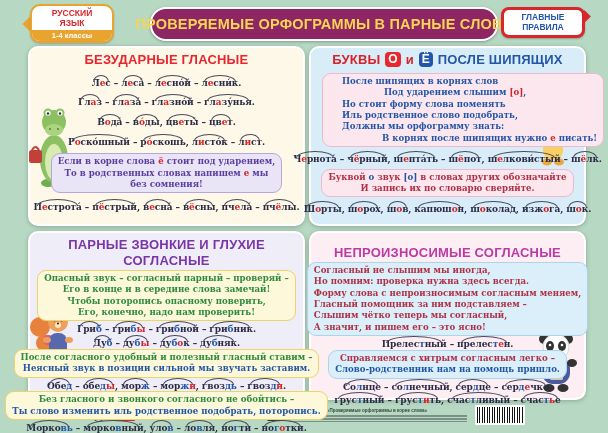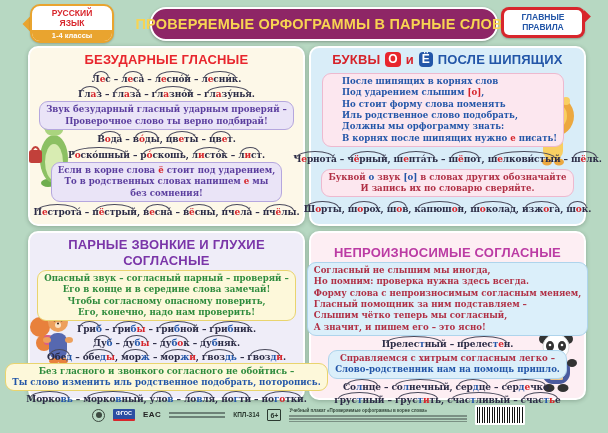--- a/index.html
+++ b/index.html
@@ -106,24 +106,20 @@
       <div>ГЛАВНЫЕ</div>
       <div>ПРАВИЛА</div>
     </div>
   </div>
 
   <section class="panel p1">
     <h2 class="panel-title" style="color: rgb(232, 38, 45);">БЕЗУДАРНЫЕ ГЛАСНЫЕ</h2>
     <div class="panel-body">
         <div class="xline"><span class="arc">Л<span style="color: rgb(214, 35, 42);">е</span>с</span> – <span class="arc">л<span style="color: rgb(214, 35, 42);">е</span>са́</span> – <span class="arc">л<span style="color: rgb(214, 35, 42);">е</span>сно́й</span> – <span class="arc">л<span style="color: rgb(214, 35, 42);">е</span>сни́к</span>.</div>
         <div class="xline"><span class="arc">Гл<span style="color: rgb(214, 35, 42);">а</span>з</span> – <span class="arc">гл<span style="color: rgb(214, 35, 42);">а</span>за́</span> – <span class="arc">гл<span style="color: rgb(214, 35, 42);">а</span>зно́й</span> – <span class="arc">гл<span style="color: rgb(214, 35, 42);">а</span>зу́нья</span>.</div>
-        <div class="box box-purple">
-          <div class="box-line" style="color: rgb(91, 62, 158);">Звук безударный гласный ударным проверяй –</div>
-          <div class="box-line" style="color: rgb(91, 62, 158);">Проверочное слово ты верно подбирай!</div>
-        </div>
         <div class="xline"><span class="arc">В<span style="color: rgb(214, 35, 42);">о</span>да́</span> – <span class="arc">в<span style="color: rgb(214, 35, 42);">о́</span>ды</span>, <span class="arc">цв<span style="color: rgb(214, 35, 42);">е</span>ты́</span> – <span class="arc">цв<span style="color: rgb(214, 35, 42);">е</span>т</span>.</div>
         <div class="xline"><span class="arc">Р<span style="color: rgb(214, 35, 42);">о</span>ско́шный</span> – <span class="arc">р<span style="color: rgb(214, 35, 42);">о́</span>скошь</span>, <span class="arc">л<span style="color: rgb(214, 35, 42);">и</span>сто́к</span> – <span class="arc">л<span style="color: rgb(214, 35, 42);">и</span>ст</span>.</div>
         <div class="box box-purple">
           <div class="box-line" style="color: rgb(91, 62, 158);">Если в корне слова <span style="color: rgb(214, 35, 42);">ё</span> стоит под ударением,</div>
           <div class="box-line" style="color: rgb(91, 62, 158);">То в родственных словах напишем <span style="color: rgb(214, 35, 42);">е</span> мы</div>
           <div class="box-line" style="color: rgb(91, 62, 158);">без сомнения!</div>
         </div>
         <div class="xline"><span class="arc">П<span style="color: rgb(214, 35, 42);">е</span>строта́</span> – <span class="arc">п<span style="color: rgb(214, 35, 42);">ё</span>стрый</span>, <span class="arc">в<span style="color: rgb(214, 35, 42);">е</span>сна́</span> – <span class="arc">в<span style="color: rgb(214, 35, 42);">ё</span>сны</span>, <span class="arc">пч<span style="color: rgb(214, 35, 42);">е</span>ла́</span> – <span class="arc">пч<span style="color: rgb(214, 35, 42);">ё</span>лы</span>.</div>
       </div>
     <svg class="mascot croc" width="50" height="84" viewBox="0 0 50 84">
@@ -144,25 +140,25 @@
       <rect x="1" y="46" width="13" height="13" rx="2.5" fill="#c2403a"></rect>
       <path d="M4 46 q3.5 -6 7 0" stroke="#c2403a" stroke-width="2" fill="none"></path>
     </svg>
   </section>
 
   <section class="panel p2">
     <h2 class="panel-title"><span style="color: rgb(214, 35, 42);">БУКВЫ </span><span class="chip" style="background: rgb(232, 38, 45);">О</span><span style="color: rgb(214, 35, 42);"> и </span><span class="chip" style="background: rgb(35, 86, 168);">Ё</span><span style="color: rgb(35, 86, 168);"> ПОСЛЕ ШИПЯЩИХ</span></h2>
     <div class="panel-body">
         <div class="box box-pink poem-narrow" style="text-align: left; padding-left: 19px;">
           <div class="box-line" style="color: rgb(35, 86, 168);">После шипящих в корнях слов</div>
-          <div class="box-line" style="color: rgb(35, 86, 168);">Под ударением слышим <span style="color: rgb(214, 35, 42);">[о]</span>,</div>
+          <div class="box-line" style="color: rgb(35, 86, 168); margin-left: 42px;">Под ударением слышим <span style="color: rgb(214, 35, 42);">[о]</span>,</div>
           <div class="box-line" style="color: rgb(35, 86, 168);">Но стоит форму слова поменять</div>
           <div class="box-line" style="color: rgb(35, 86, 168);">Иль родственное слово подобрать,</div>
           <div class="box-line" style="color: rgb(35, 86, 168);">Должны мы орфограмму знать:</div>
-          <div class="box-line" style="color: rgb(35, 86, 168);">В корнях после шипящих нужно <span style="color: rgb(214, 35, 42);">е</span> писать!</div>
+          <div class="box-line" style="color: rgb(35, 86, 168); margin-left: 40px;">В корнях после шипящих нужно <span style="color: rgb(214, 35, 42);">е</span> писать!</div>
         </div>
         <div class="xline"><span class="arc">Ч<span style="color: rgb(214, 35, 42);">е</span>рнота́</span> – <span class="arc">ч<span style="color: rgb(214, 35, 42);">ё</span>рный</span>, <span class="arc">ш<span style="color: rgb(214, 35, 42);">е</span>пта́ть</span> – <span class="arc">ш<span style="color: rgb(214, 35, 42);">ё</span>пот</span>, <span class="arc">ш<span style="color: rgb(214, 35, 42);">е</span>лкови́стый</span> – <span class="arc">ш<span style="color: rgb(214, 35, 42);">ё</span>лк</span>.</div>
         <div class="box box-pink">
           <div class="box-line" style="color: rgb(176, 48, 69);">Буквой <span style="color: rgb(35, 86, 168);">о</span> звук <span style="color: rgb(35, 86, 168);">[о]</span> в словах других обозначайте</div>
           <div class="box-line" style="color: rgb(176, 48, 69);">И запись их по словарю сверяйте.</div>
         </div>
         <div class="xline"><span class="arc">Ш<span style="color: rgb(214, 35, 42);">о</span>рты</span>, <span class="arc">ш<span style="color: rgb(214, 35, 42);">о</span>рох</span>, <span class="arc">ш<span style="color: rgb(214, 35, 42);">о</span>в</span>, <span class="arc">капюш<span style="color: rgb(214, 35, 42);">о</span>н</span>, <span class="arc">ш<span style="color: rgb(214, 35, 42);">о</span>колад</span>, <span class="arc">изж<span style="color: rgb(214, 35, 42);">о</span>га</span>, <span class="arc">ш<span style="color: rgb(214, 35, 42);">о</span>к</span>.</div>
       </div>
     <svg class="mascot lion" width="58" height="78" viewBox="0 0 58 78">
       <circle cx="29" cy="26" r="21" fill="#eca83f"></circle>
@@ -180,25 +176,29 @@
         <ellipse cx="35" cy="72" rx="5" ry="3.5" fill="#eca83f"></ellipse>
     </svg>
   </section>
 
   <section class="panel p3">
     <h2 class="panel-title" style="color: rgb(122, 53, 168);">ПАРНЫЕ ЗВОНКИЕ И ГЛУХИЕ СОГЛАСНЫЕ</h2>
     <div class="panel-body">
         <div class="box box-yellow">
           <div class="box-line" style="color: rgb(46, 139, 61);">Опасный звук – согласный парный – проверяй –</div>
           <div class="box-line" style="color: rgb(46, 139, 61);">Его в конце и в середине слова замечай!</div>
-          <div class="box-line" style="color: rgb(46, 139, 61);">Чтобы согласному опасному поверить,</div>
+          <div class="box-line" style="color: rgb(46, 139, 61);">Чтобы поторопись опасному поверить,</div>
           <div class="box-line" style="color: rgb(46, 139, 61);">Его, конечно, надо нам проверить!</div>
         </div>
         <div class="xline"><span class="arc">Гри<span style="color: rgb(35, 86, 168);">б</span></span> – <span class="arc">гри<span style="color: rgb(35, 86, 168);">б</span><span style="color: rgb(214, 35, 42);">ы</span></span> – <span class="arc">гри<span style="color: rgb(35, 86, 168);">б</span>ной</span> – <span class="arc">гри<span style="color: rgb(35, 86, 168);">б</span>ник</span>.</div>
         <div class="xline"><span class="arc">Ду<span style="color: rgb(35, 86, 168);">б</span></span> – <span class="arc">ду<span style="color: rgb(35, 86, 168);">б</span><span style="color: rgb(214, 35, 42);">ы</span></span> – <span class="arc">ду<span style="color: rgb(35, 86, 168);">б</span><span style="color: rgb(214, 35, 42);">о</span>к</span> – <span class="arc">ду<span style="color: rgb(35, 86, 168);">б</span>няк</span>.</div>
+        <div class="box box-yellow">
+          <div class="box-line" style="color: rgb(46, 139, 61);">После согласного удобный и полезный гласный ставим –</div>
+          <div class="box-line" style="color: rgb(35, 86, 168);">Неясный звук в позиции сильной мы звучать заставим.</div>
+        </div>
         <div class="xline"><span class="arc">Обе<span style="color: rgb(35, 86, 168);">д</span></span> – <span class="arc">обе<span style="color: rgb(35, 86, 168);">д</span><span style="color: rgb(214, 35, 42);">ы</span></span>, <span class="arc">мор<span style="color: rgb(35, 86, 168);">ж</span></span> – <span class="arc">мор<span style="color: rgb(35, 86, 168);">ж</span><span style="color: rgb(214, 35, 42);">и</span></span>, <span class="arc">гвоз<span style="color: rgb(35, 86, 168);">дь</span></span> – <span class="arc">гвоз<span style="color: rgb(35, 86, 168);">д</span><span style="color: rgb(214, 35, 42);">и</span></span>.</div>
         <div class="box box-yellow">
           <div class="box-line" style="color: rgb(46, 139, 61);">Без гласного и звонкого согласного не обойтись –</div>
           <div class="box-line" style="color: rgb(35, 86, 168);">Ты слово изменить иль родственное подобрать, поторопись.</div>
         </div>
         <div class="xline"><span class="arc">Морко<span style="color: rgb(35, 86, 168);">вь</span></span> – <span class="arc">морко<span style="color: rgb(35, 86, 168);">в</span>ный</span>, <span class="arc">уло<span style="color: rgb(35, 86, 168);">в</span></span> – <span class="arc">ло<span style="color: rgb(35, 86, 168);">в</span>ля</span>, <span class="arc">но<span style="color: rgb(35, 86, 168);">г</span>ти</span> – <span class="arc">но<span style="color: rgb(35, 86, 168);">г</span><span style="color: rgb(214, 35, 42);">о</span>тки</span>.</div>
       </div>
     <svg class="mascot squirrel" width="46" height="62" viewBox="0 0 46 62">
       <circle cx="10" cy="20" r="10" fill="#e8813c"></circle>
         <circle cx="14" cy="36" r="8" fill="#e8813c"></circle>

